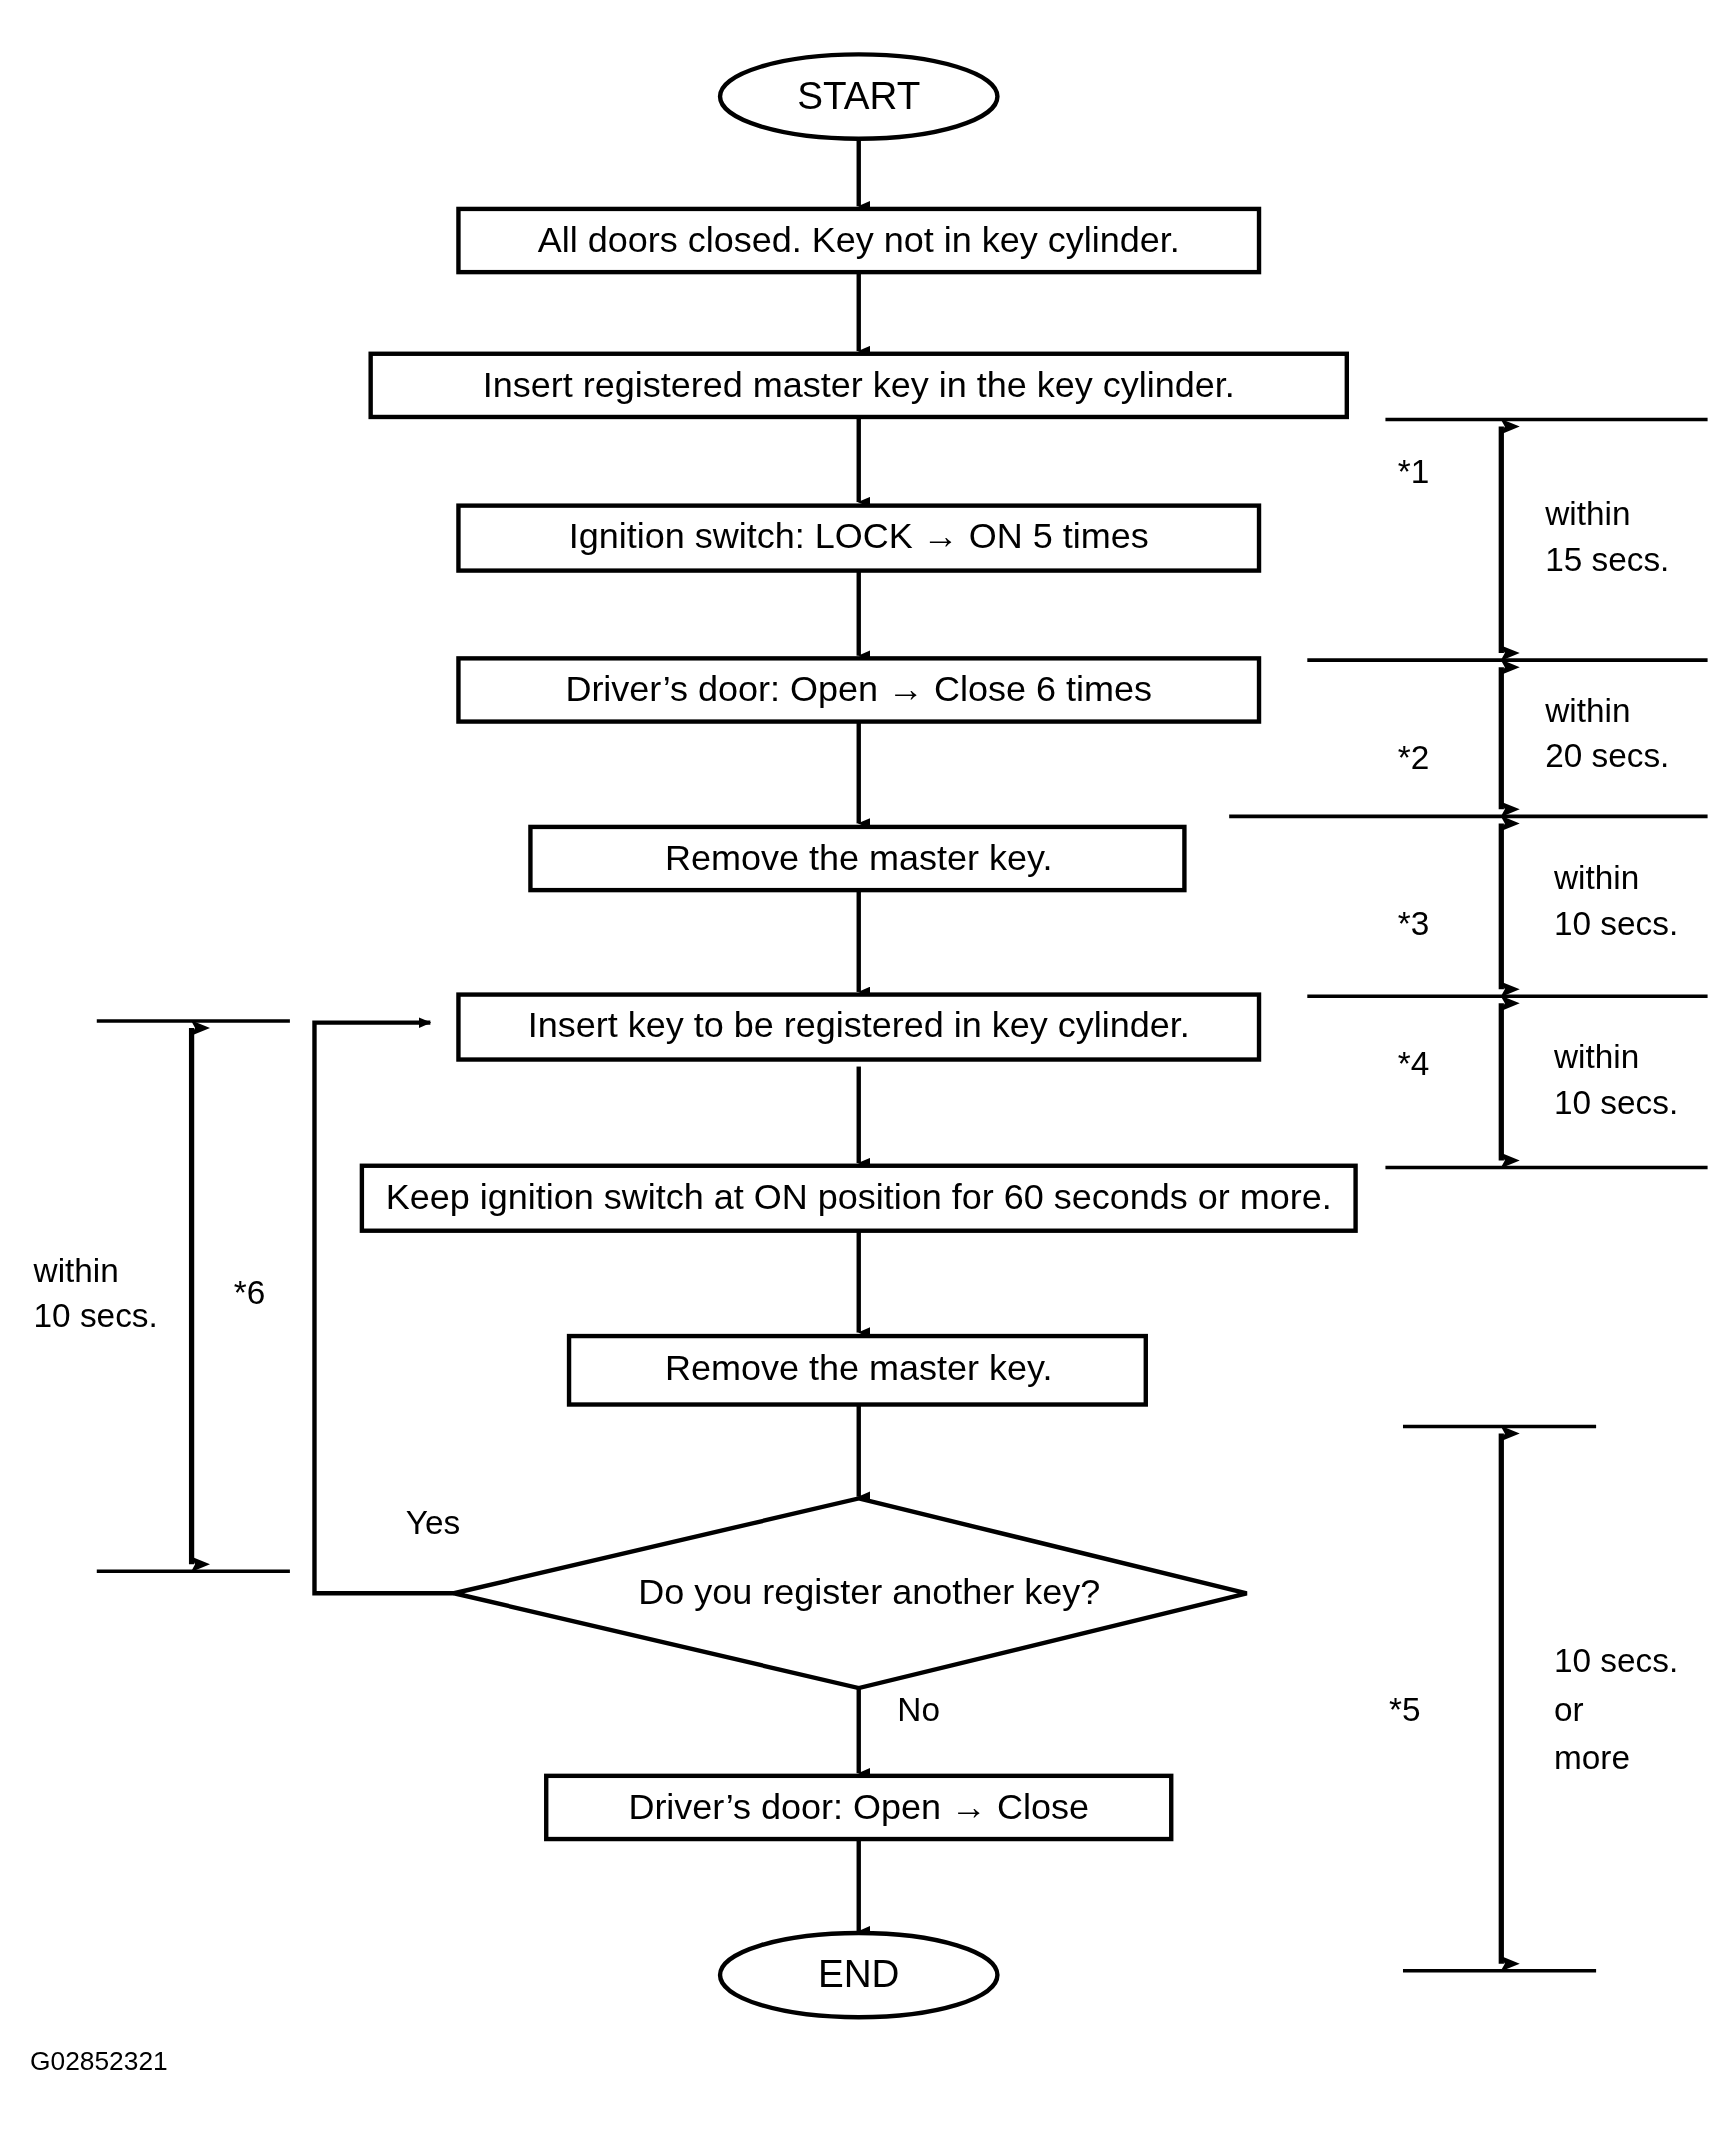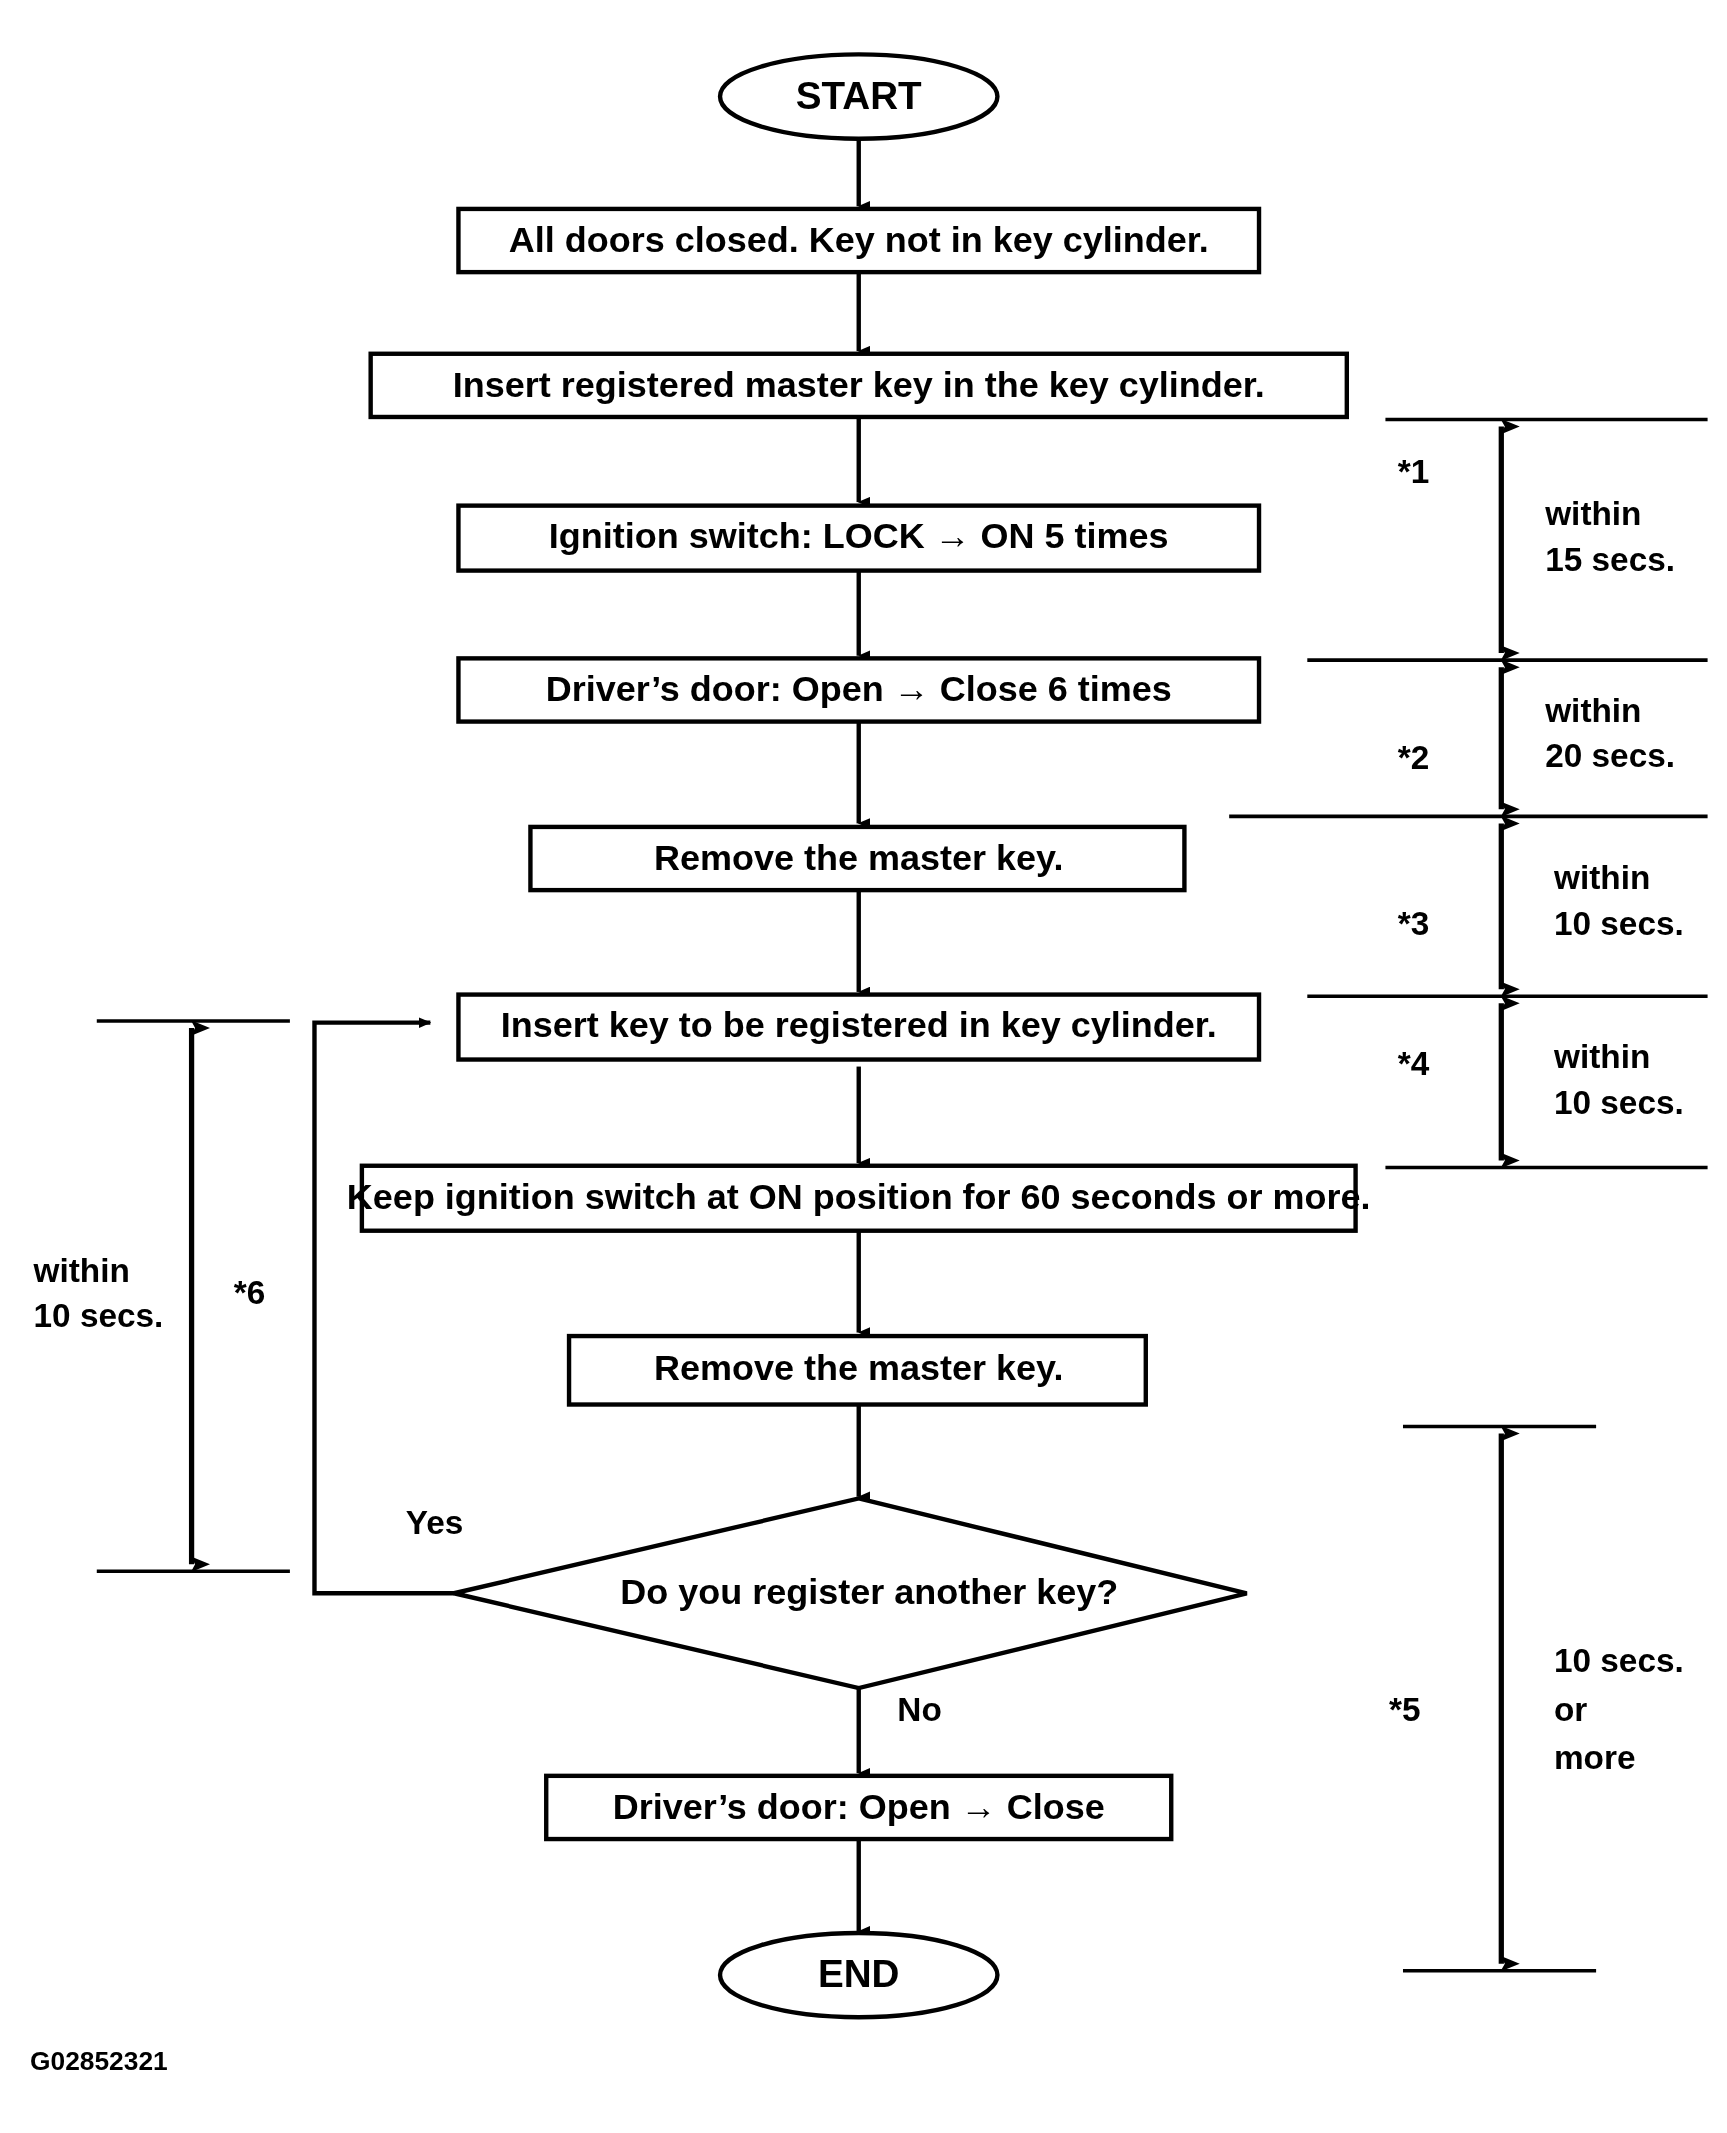--- a/index.html
+++ b/index.html
@@ -11,21 +11,20 @@
   body {
     font-family: "Liberation Sans", sans-serif;
     color: #000000;
   }
   #page {
     position: relative;
     width: 1728px;
     height: 2134px;
     background: #ffffff;
     overflow: hidden;
-    font-weight: bold;
   }
   #flow-svg {
     position: absolute;
     left: 0;
     top: 0;
     width: 1728px;
     height: 2134px;
   }
   .node-text {
     font-family: "Liberation Sans", sans-serif;

